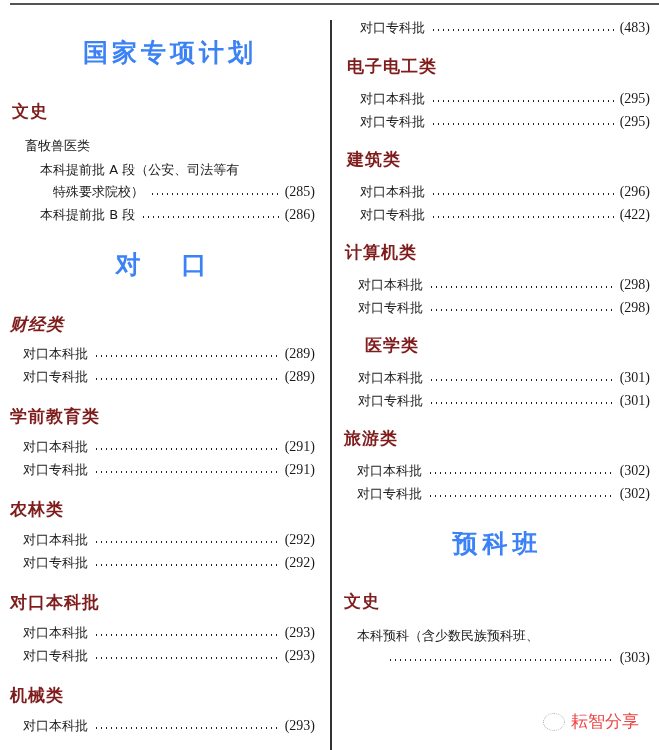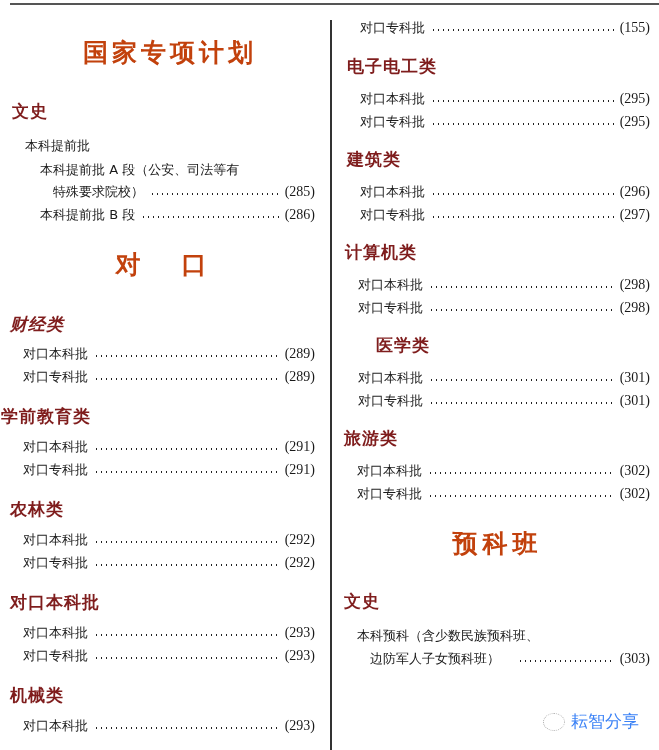--- a/index.html
+++ b/index.html
@@ -6,54 +6,54 @@
     body {
       width:659px; height:750px; position:relative; overflow:hidden;
       background:#ffffff; color:#1a1a1a;
       font-family:"DejaVu Serif","Liberation Serif",serif;
     }
     .top-rule { position:absolute; left:10px; right:0; top:3px; height:2px; background:#555; }
     .col-divider { position:absolute; left:330px; top:20px; bottom:0; width:1.5px; background:#333; }
     .abs { position:absolute; white-space:nowrap; }
     .part-title {
       font-family:"DejaVu Sans","Liberation Sans",sans-serif;
-      font-weight:bold; font-size:25px; letter-spacing:4px; color:#c2410c;
+      font-weight:bold; font-size:25px; letter-spacing:4px; color:#3b82f6;
       text-align:center;
     }
     .cat-title {
       font-family:"DejaVu Sans","Liberation Sans",sans-serif;
       font-weight:bold; font-size:17px; color:#7f1d1d; letter-spacing:1px;
     }
     .entry { font-size:13px; display:flex; align-items:center; }
     .entry .lbl { font-family:"DejaVu Sans","Liberation Sans",sans-serif; font-size:13px; }
     .entry .dots {
       flex:1; margin:0 6px; height:2px; align-self:center;
       background-image:radial-gradient(circle, #222 0.8px, transparent 1px);
       background-size:5px 2px; background-repeat:repeat-x; margin-top:3px;
     }
     .entry .pg { font-family:"Liberation Serif","DejaVu Serif",serif; font-size:14px; }
     .plain { font-size:13px; font-family:"DejaVu Sans","Liberation Sans",sans-serif; }
     .watermark {
       font-family:Liberation Sans, sans-serif;
-      font-size:17px; color:#3b82f6; display:flex; align-items:center; gap:6px;
+      font-size:17px; color:#ef4444; display:flex; align-items:center; gap:6px;
     }
     .wm-icon {
       width:20px; height:16px; border:1px dotted #aaa; border-radius:50%;
       position:relative; display:inline-block;
     }
   </style>
 </head>
 <body>
 
 <div class="top-rule"></div>
 <div class="col-divider"></div>
 
 <div class="abs part-title" style="left:10px;width:320px;top:36px;">国家专项计划</div>
 <div class="abs cat-title" style="left:12px;top:100px;">文史</div>
-<div class="abs plain" style="left:25px;top:137px;">本科提前批</div>
+<div class="abs plain" style="left:25px;top:137px;">畜牧兽医类</div>
 <div class="abs plain" style="left:40px;top:161px;">本科提前批 A 段（公安、司法等有</div>
 <div class="abs entry" style="left:53px;width:262px;top:183px;">
   <span class="lbl">特殊要求院校）</span>
   <span class="dots"></span>
   <span class="pg">(285)</span>
 </div>
 <div class="abs entry" style="left:40px;width:275px;top:206px;">
   <span class="lbl">本科提前批 B 段</span>
   <span class="dots"></span>
   <span class="pg">(286)</span>
@@ -66,21 +66,21 @@
   <span class="lbl">对口本科批</span>
   <span class="dots"></span>
   <span class="pg">(289)</span>
 </div>
 <div class="abs entry" style="left:23px;width:292px;top:368px;">
   <span class="lbl">对口专科批</span>
   <span class="dots"></span>
   <span class="pg">(289)</span>
 </div>
 
-<div class="abs cat-title" style="left:1px;top:405px;font-family:Liberation Mono, monospace;">学前教育类</div>
+<div class="abs cat-title" style="left:10px;top:405px;font-family:Liberation Mono, monospace;">学前教育类</div>
 <div class="abs entry" style="left:23px;width:292px;top:438px;">
   <span class="lbl">对口本科批</span>
   <span class="dots"></span>
   <span class="pg">(291)</span>
 </div>
 <div class="abs entry" style="left:23px;width:292px;top:461px;">
   <span class="lbl">对口专科批</span>
   <span class="dots"></span>
   <span class="pg">(291)</span>
 </div>
@@ -112,21 +112,21 @@
 <div class="abs cat-title" style="left:10px;top:684px;">机械类</div>
 <div class="abs entry" style="left:23px;width:292px;top:717px;">
   <span class="lbl">对口本科批</span>
   <span class="dots"></span>
   <span class="pg">(293)</span>
 </div>
 
 <div class="abs entry" style="left:360px;width:290px;top:19px;">
   <span class="lbl">对口专科批</span>
   <span class="dots"></span>
-  <span class="pg">(155)</span>
+  <span class="pg">(483)</span>
 </div>
 
 <div class="abs cat-title" style="left:347px;top:55px;">电子电工类</div>
 <div class="abs entry" style="left:360px;width:290px;top:90px;">
   <span class="lbl">对口本科批</span>
   <span class="dots"></span>
   <span class="pg">(295)</span>
 </div>
 <div class="abs entry" style="left:360px;width:290px;top:113px;">
   <span class="lbl">对口专科批</span>
@@ -136,36 +136,36 @@
 
 <div class="abs cat-title" style="left:347px;top:148px;">建筑类</div>
 <div class="abs entry" style="left:360px;width:290px;top:183px;">
   <span class="lbl">对口本科批</span>
   <span class="dots"></span>
   <span class="pg">(296)</span>
 </div>
 <div class="abs entry" style="left:360px;width:290px;top:206px;">
   <span class="lbl">对口专科批</span>
   <span class="dots"></span>
-  <span class="pg">(297)</span>
+  <span class="pg">(422)</span>
 </div>
 
 <div class="abs cat-title" style="left:345px;top:241px;">计算机类</div>
 <div class="abs entry" style="left:358px;width:292px;top:276px;">
   <span class="lbl">对口本科批</span>
   <span class="dots"></span>
   <span class="pg">(298)</span>
 </div>
 <div class="abs entry" style="left:358px;width:292px;top:299px;">
   <span class="lbl">对口专科批</span>
   <span class="dots"></span>
   <span class="pg">(298)</span>
 </div>
 
-<div class="abs cat-title" style="left:356px;top:334px;padding-left:20px;">医学类</div>
+<div class="abs cat-title" style="left:345px;top:334px;padding-left:20px;">医学类</div>
 <div class="abs entry" style="left:358px;width:292px;top:369px;">
   <span class="lbl">对口本科批</span>
   <span class="dots"></span>
   <span class="pg">(301)</span>
 </div>
 <div class="abs entry" style="left:358px;width:292px;top:392px;">
   <span class="lbl">对口专科批</span>
   <span class="dots"></span>
   <span class="pg">(301)</span>
 </div>
@@ -179,21 +179,20 @@
 <div class="abs entry" style="left:357px;width:293px;top:485px;">
   <span class="lbl">对口专科批</span>
   <span class="dots"></span>
   <span class="pg">(302)</span>
 </div>
 
 <div class="abs part-title" style="left:400px;width:195px;top:527px;letter-spacing:5px;">预科班</div>
 <div class="abs cat-title" style="left:344px;top:590px;">文史</div>
 <div class="abs plain" style="left:357px;top:627px;">本科预科（含少数民族预科班、</div>
 <div class="abs entry" style="left:370px;width:280px;top:650px;">
-  <span class="lbl">边防军人子女预科班）</span>
   <span class="dots" style="margin-left:18px;"></span>
   <span class="pg">(303)</span>
 </div>
 
 <div class="abs watermark" style="left:543px;top:710px;">
   <span class="wm-icon"></span>
   <span>耘智分享</span>
 </div>
 
 </body></html>

